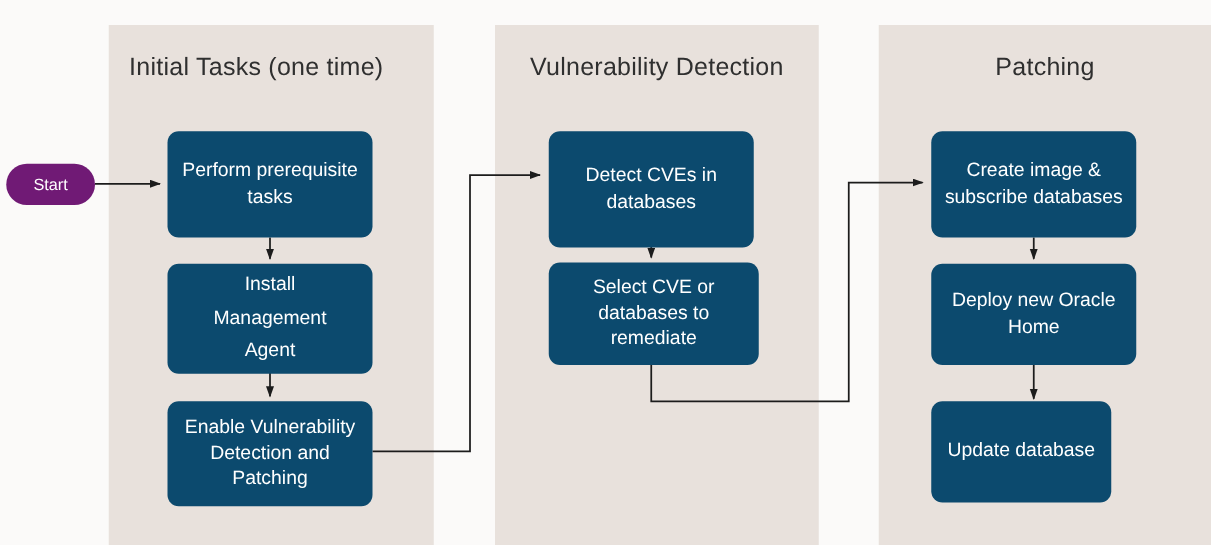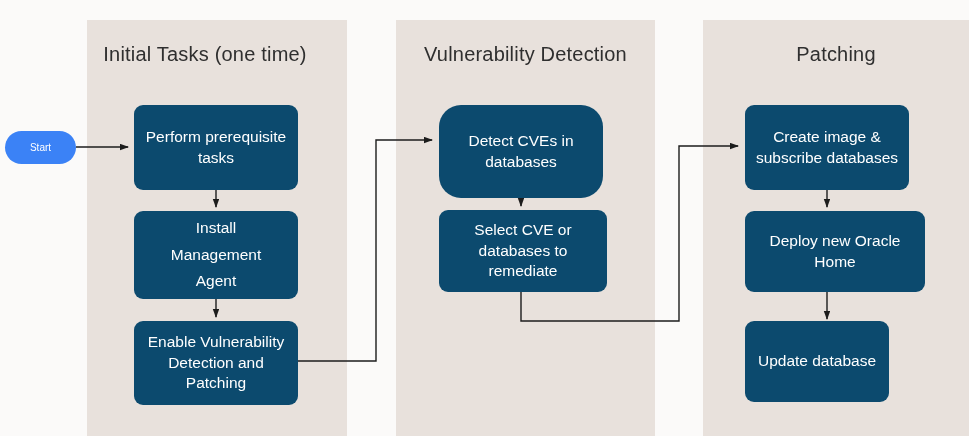--- a/index.html
+++ b/index.html
@@ -43,24 +43,24 @@
     text-align: center;
     padding: 4px 8px;
     box-sizing: border-box;
     white-space: pre-line;
   }
   .node.spaced {
     line-height: 1.72;
   }
   .start-node {
     position: absolute;
-    background: #3b82f6;
+    background: #701a75;
     border-radius: 20px;
     color: #ffffff;
-    font-size: 10px;
+    font-size: 13px;
     display: flex;
     align-items: center;
     justify-content: center;
     text-align: center;
   }
   svg.connectors {
     position: absolute;
     left: 0;
     top: 0;
     width: 969px;
@@ -115,25 +115,25 @@
 
   <div class="node" style="left:134px; top:105px; width:164px; height:85px;">Perform prerequisite
 tasks</div>
   <div class="node spaced" style="left:134px; top:211px; width:164px; height:88px;">Install
 Management
 Agent</div>
   <div class="node" style="left:134px; top:321px; width:164px; height:84px;">Enable Vulnerability
 Detection and
 Patching</div>
 
-  <div class="node" style="left:439px; top:105px; width:164px; height:93px;border-radius:22px;">Detect CVEs in
+  <div class="node" style="left:439px; top:105px; width:164px; height:93px;">Detect CVEs in
 databases</div>
   <div class="node" style="left:439px; top:210px; width:168px; height:82px;">Select CVE or
 databases to
 remediate</div>
 
   <div class="node" style="left:745px; top:105px; width:164px; height:85px;">Create image  &amp;
 subscribe databases</div>
-  <div class="node" style="left:745px; top:211px; width:180px; height:81px;">Deploy new Oracle
+  <div class="node" style="left:745px; top:211px; width:164px; height:81px;">Deploy new Oracle
 Home</div>
   <div class="node" style="left:745px; top:321px; width:144px; height:81px;">Update database</div>
 
 </div>
 
 </body></html>

